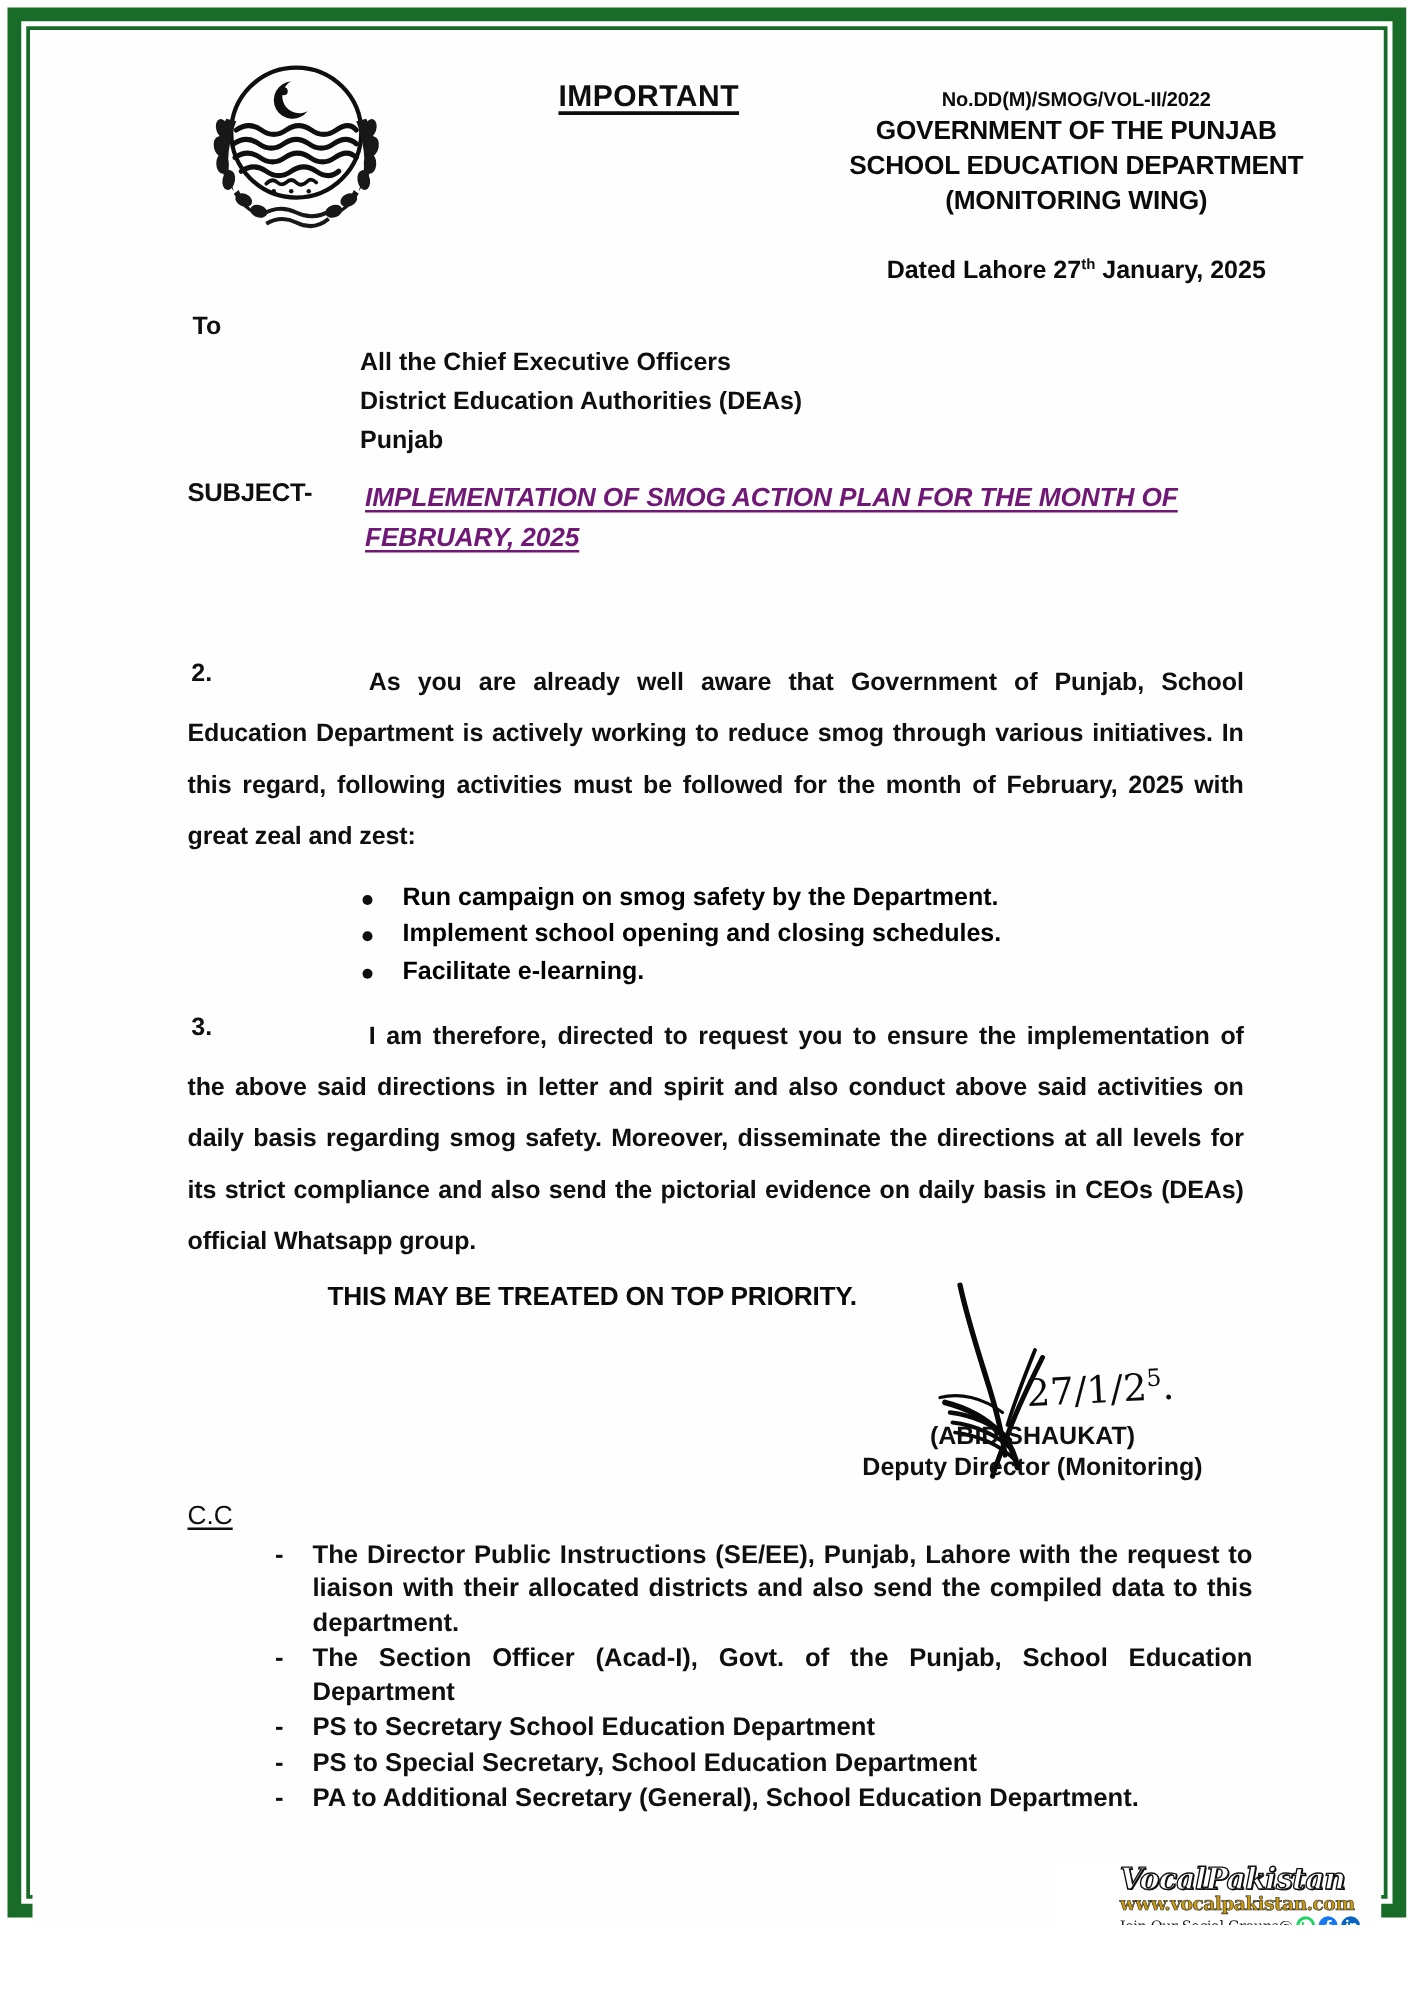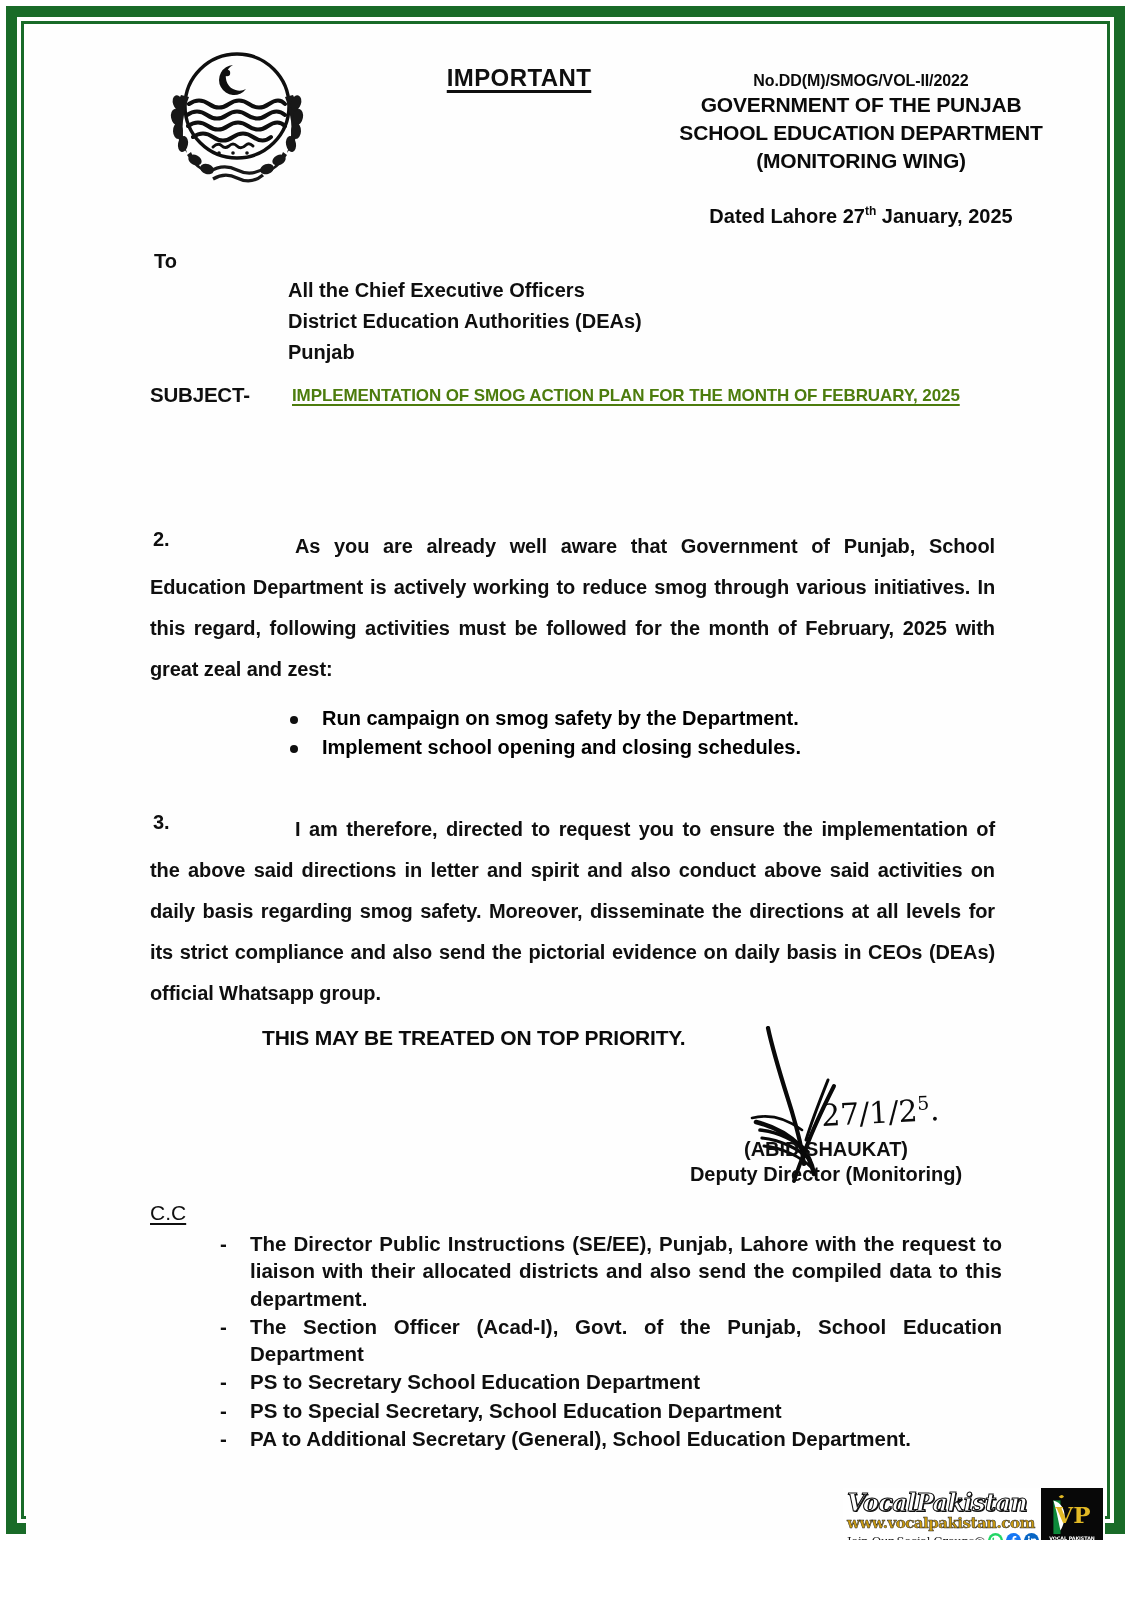--- a/index.html
+++ b/index.html
@@ -118,28 +118,29 @@
     left: 124px; top: 357px;
     font-size: 20.5px;
     font-weight: bold;
     letter-spacing: -0.2px;
     color: #111;
   }
   .subject-text {
     position: absolute;
     left: 266px; top: 357px;
     width: 710px;
-    font-size: 17px;
+    font-size: 21px;
     font-weight: bold;
     line-height: 1.52;
     letter-spacing: -0.1px;
-    color: #4d7c0f;
+    color: #701a75;
     text-decoration: underline;
     text-underline-offset: 3px;
     text-decoration-thickness: 2px;
+    font-style: italic;
   }
 
   .refer-line {
     position: absolute;
     left: 265px; top: 444px;
     font-size: 20px;
     font-weight: bold;
     color: #111;
   }
 
@@ -274,22 +275,23 @@
     left: 8px; top: 0;
     font-weight: bold;
   }
 
   
   .wm {
     position: absolute;
     left: 817px; top: 1462px;
     width: 247px; height: 81px;
     display: flex;
-    align-items: flex-start;
+    align-items: flex-end;
     background: #ffffff;
+    flex-direction: column;
   }
   .wm-left {
     flex: 1;
     padding: 3px 2px 2px 4px;
     display: flex;
     flex-direction: column;
     justify-content: center;
   }
   .wm-title {
     font-family: "DejaVu Serif", serif;
@@ -430,20 +432,21 @@
       <div class="subject-label">SUBJECT-</div>
       <div class="subject-text">IMPLEMENTATION OF SMOG ACTION PLAN FOR THE MONTH OF FEBRUARY, 2025</div>
 
 
       <div class="para-num" id="p2-num">2.</div>
       <div class="para-body" id="p2-body">As you are already well aware that Government of Punjab, School Education Department is actively working to reduce smog through various initiatives. In this regard, following activities must be followed for the month of February, 2025 with great zeal and zest:</div>
 
       <ul class="bullets">
         <li>Run campaign on smog safety by the Department.</li>
         <li>Implement school opening and closing schedules.</li>
+        <li>Facilitate e-learning.</li>
       </ul>
 
       <div class="para-num" id="p3-num">3.</div>
       <div class="para-body" id="p3-body">I am therefore, directed to request you to ensure the implementation of the above said directions in letter and spirit and also conduct above said activities on daily basis regarding smog safety. Moreover, disseminate the directions at all levels for its strict compliance and also send the pictorial evidence on daily basis in CEOs (DEAs) official Whatsapp group.</div>
 
       <div class="priority">THIS MAY BE TREATED ON TOP PRIORITY.</div>
 
       <svg class="sig-svg" viewBox="0 0 200 160" xmlns="http://www.w3.org/2000/svg">
         <g fill="none" stroke="#0b0b0b" stroke-linecap="round">
           <path d="M52 2 C58 30 68 60 76 86 C82 106 86 122 88 138" stroke-width="4.2"></path>

